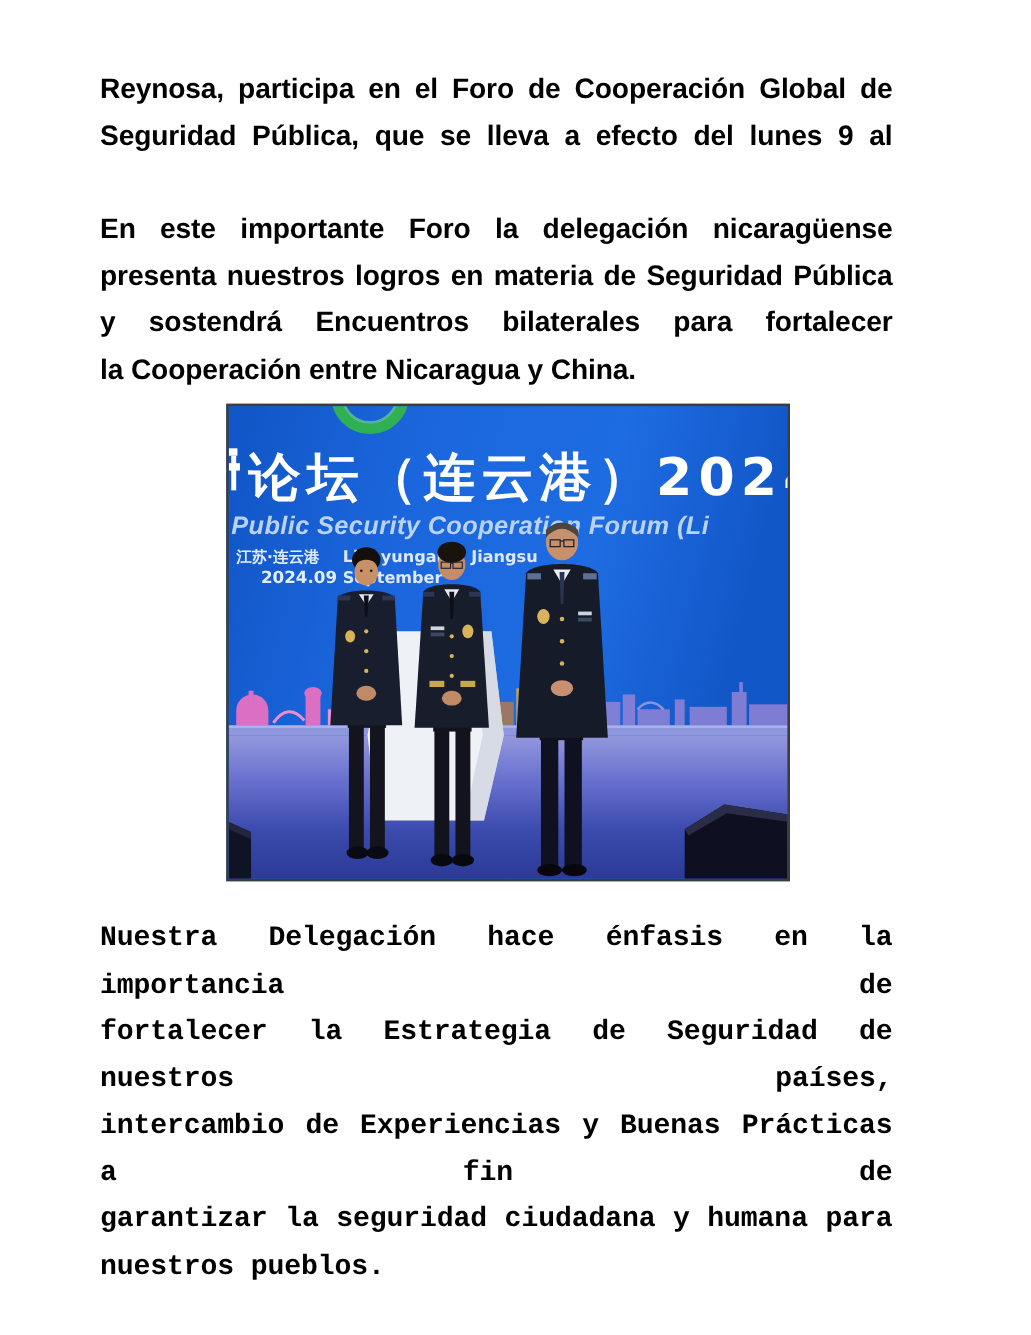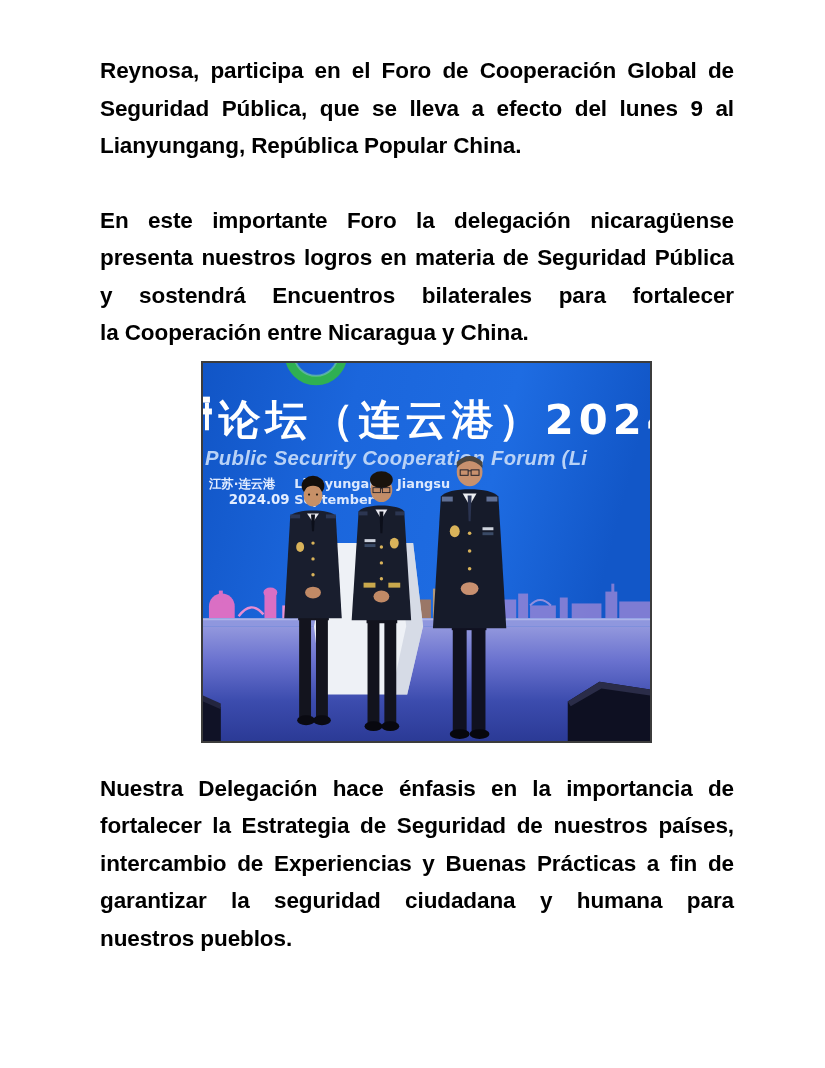--- a/index.html
+++ b/index.html
@@ -10,34 +10,34 @@
     font-family: "Liberation Sans", sans-serif;
   }
   .page {
     position: relative;
     width: 825px; height: 1068px;
     background: #ffffff;
     overflow: hidden;
   }
   .content {
     position: absolute;
-    left: 100px; top: 0;
+    left: 80px; top: 0;
     width: 634px;
   }
   .para {
     margin: 0;
     font-weight: bold;
     font-size: 22.5px;
     line-height: 37.5px;
     letter-spacing: -0.1px;
     color: #000000;
   }
   .p1 { margin-top: 52px; }
   .p2 { margin-top: 37px; }
-  .p3 { margin-top: 27px; }
+  .p3 { margin-top: 27px; font-family: Liberation Mono, monospace; }
   .jline { text-align: justify; text-align-last: justify; }
   .jline.last { text-align: justify; text-align-last: left; }
   figure.photo {
     margin: 9px 0 0 101px;
     width: 451px; height: 382px;
     border: 2px solid #3c3c3c;
     padding: 0;
     background: #1a65da;
   }
   figure.photo svg { display: block; width: 100%; height: 100%; }
@@ -57,21 +57,20 @@
 </style>
 </head>
 <body>
 
 <div class="page">
   <div class="content">
 
     <p class="para p1">
       <span class="jline" style="display:block">Reynosa, participa en el Foro de Cooperación Global de</span>
       <span class="jline" style="display:block">Seguridad Pública, que se lleva a efecto del lunes 9 al</span>
-      <span class="jline last" style="display:block">Lianyungang, República Popular China.</span>
     </p>
 
     <p class="para p2">
       <span class="jline" style="display:block">En este importante Foro la delegación nicaragüense</span>
       <span class="jline" style="display:block">presenta nuestros logros en materia de Seguridad Pública</span>
       <span class="jline" style="display:block">y sostendrá Encuentros bilaterales para fortalecer</span>
       <span class="jline last" style="display:block">la Cooperación entre Nicaragua y China.</span>
     </p>
 
     <figure class="photo">

